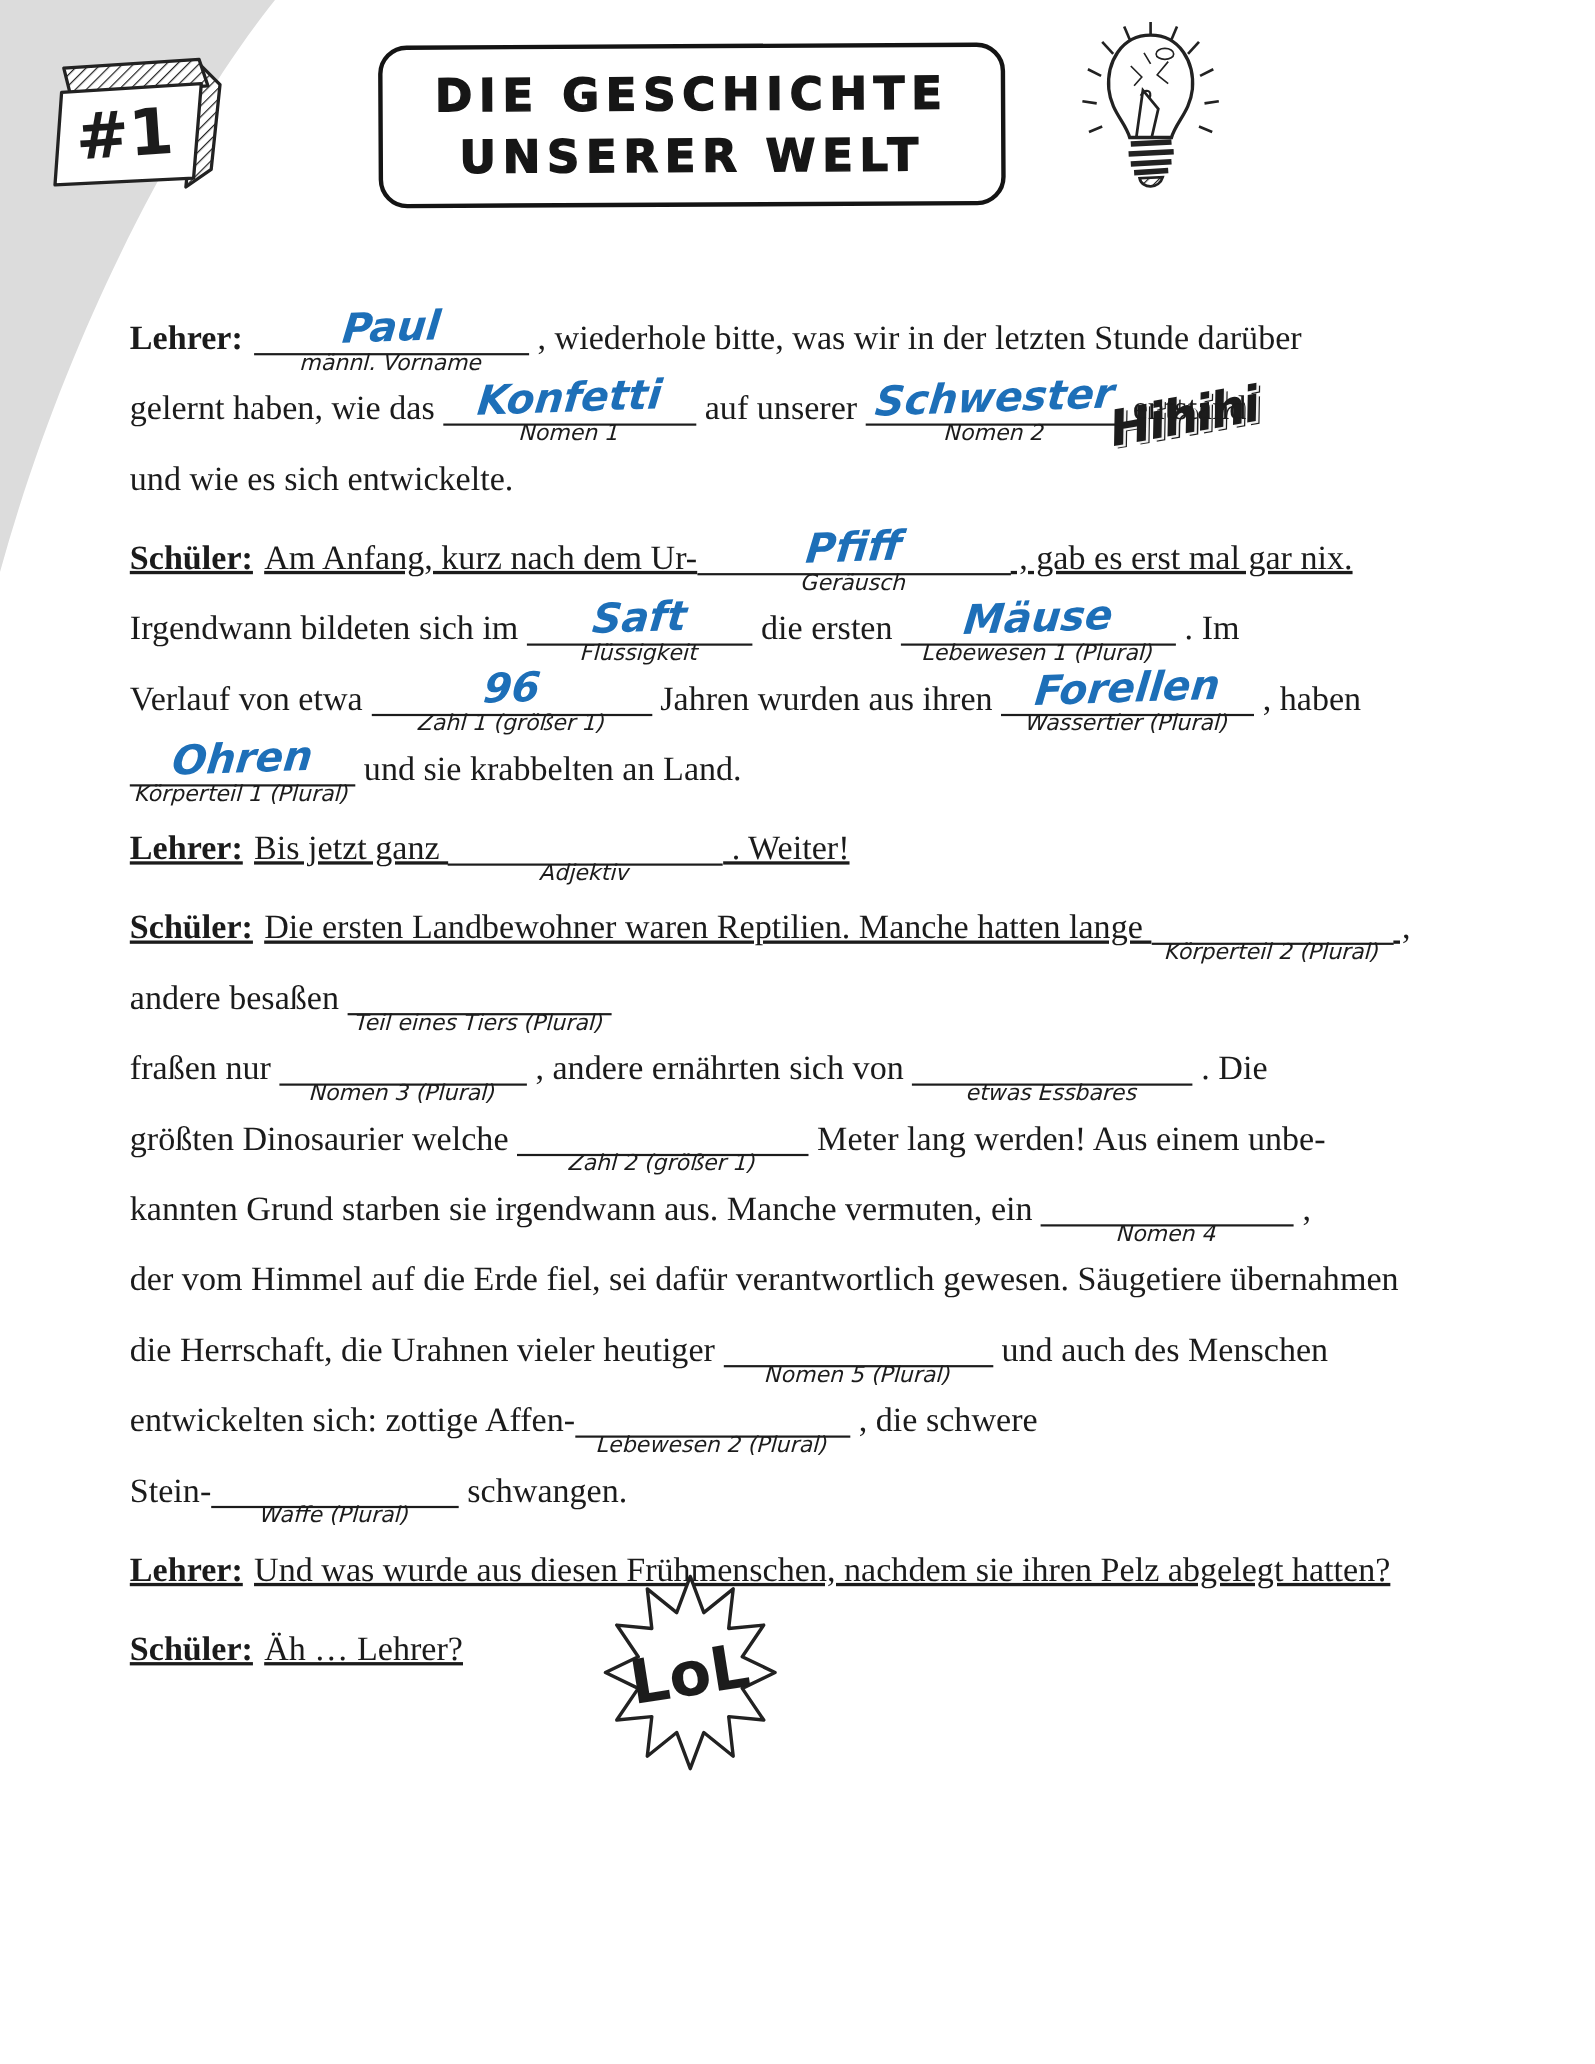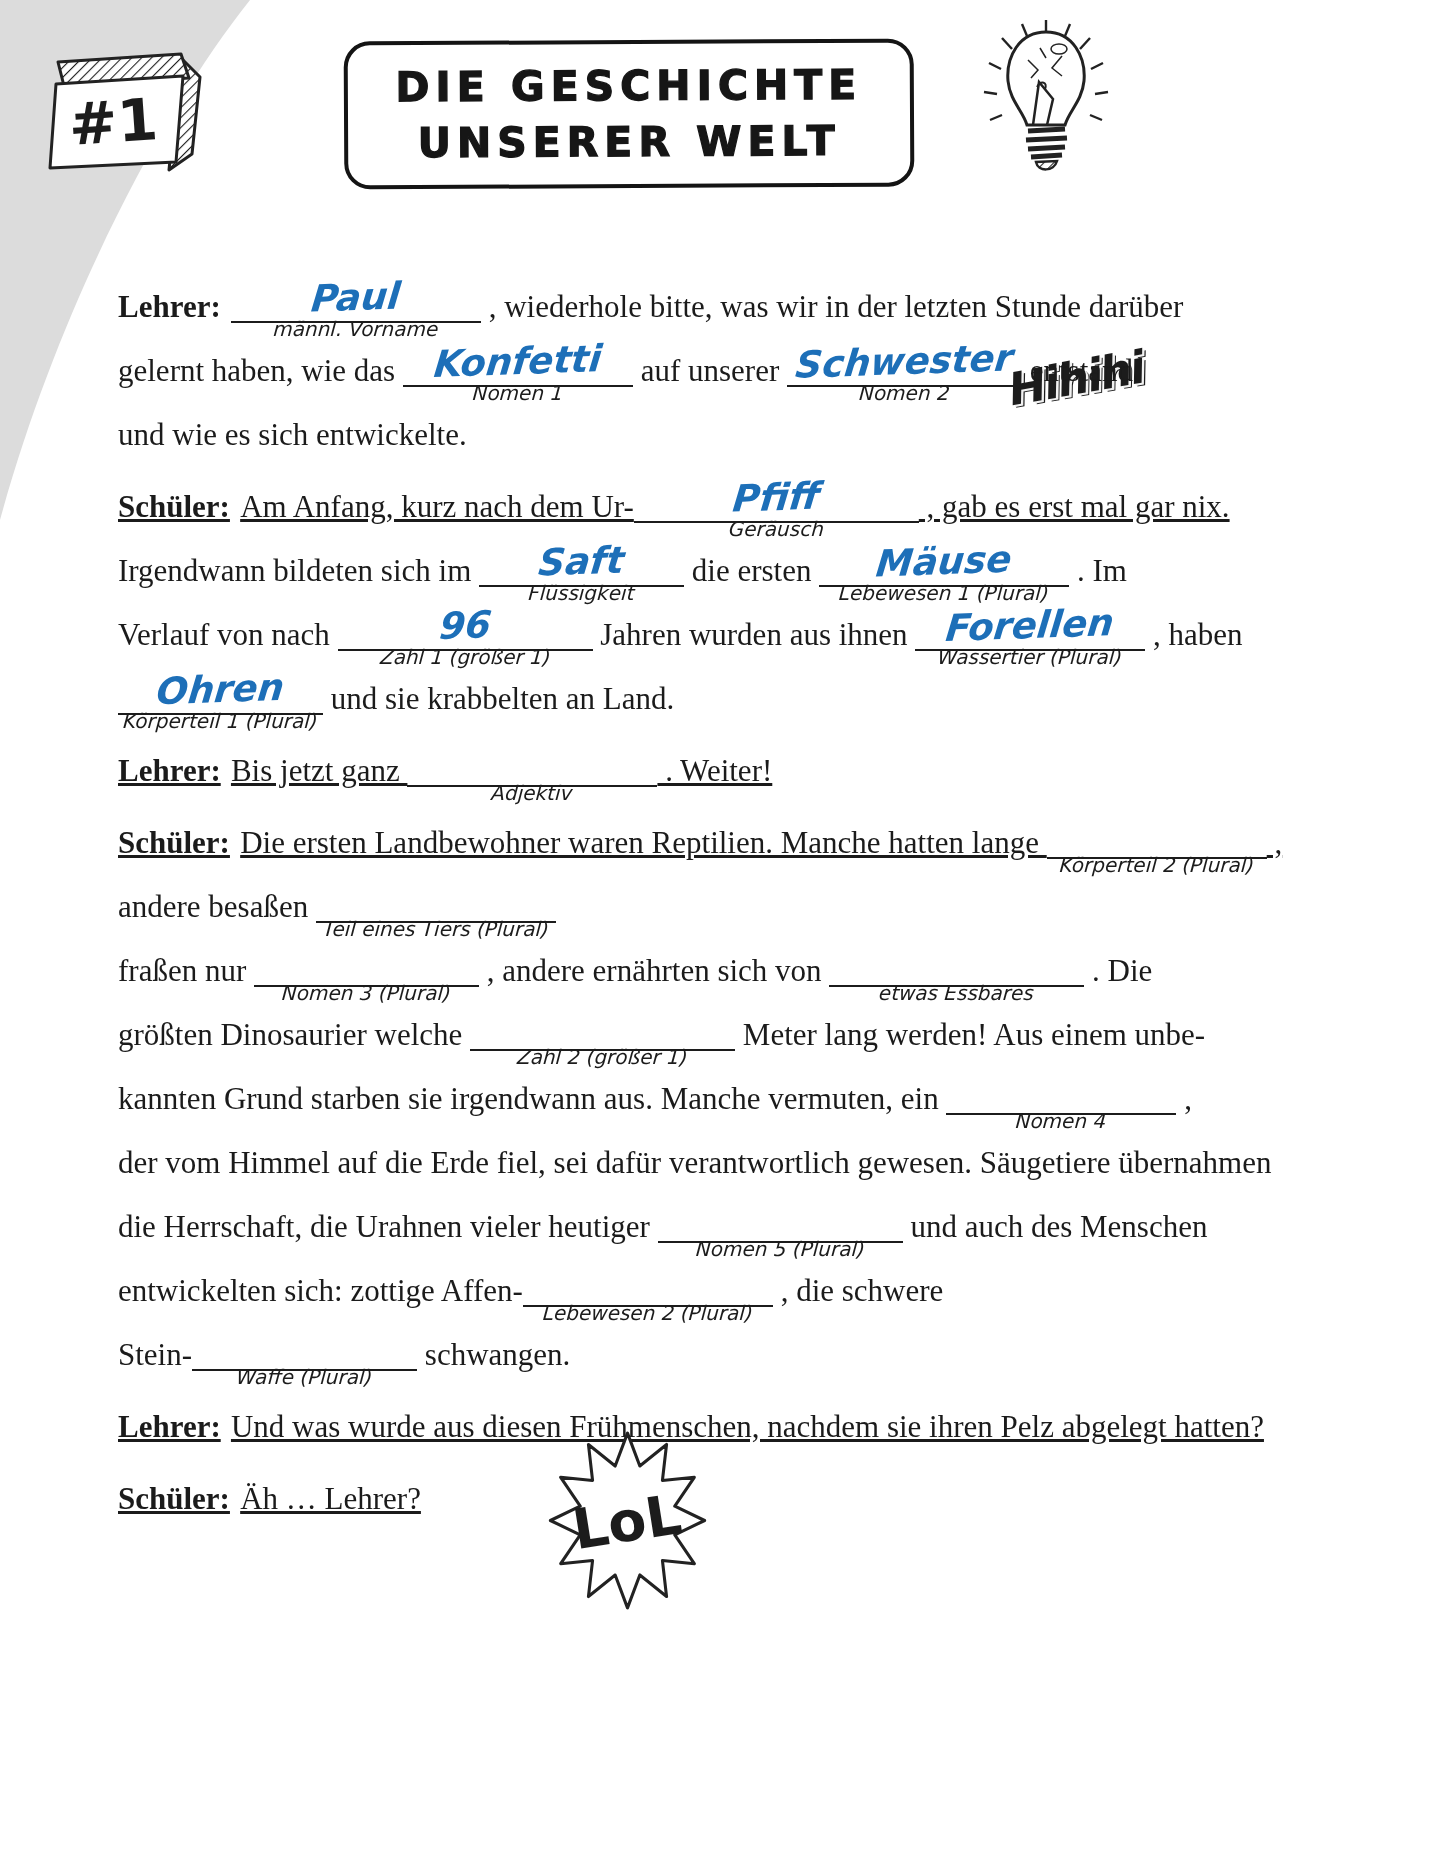--- a/index.html
+++ b/index.html
@@ -99,21 +99,21 @@
     <div class="line"><b class="sp">Lehrer:</b><span class="blank" style="width:250px"><i class="fill">Paul</i><i class="lab">männl. Vorname</i></span><span class="t"> , wiederhole bitte, was wir in der letzten Stunde darüber</span></div>
 
     <div class="line"><span class="t">gelernt haben, wie das </span><span class="blank" style="width:230px"><i class="fill">Konfetti</i><i class="lab">Nomen 1</i></span><span class="t"> auf unserer </span><span class="blank" style="width:235px"><i class="fill">Schwester</i><i class="lab">Nomen 2</i></span><span class="t"> entstand</span></div>
 
     <div class="line"><span class="t">und wie es sich entwickelte.</span></div>
 
     <div class="line pstart"><b class="sp">Schüler:</b><span class="t">Am Anfang, kurz nach dem Ur-</span><span class="blank" style="width:285px"><i class="fill">Pfiff</i><i class="lab">Geräusch</i></span><span class="t"> , gab es erst mal gar nix.</span></div>
 
     <div class="line"><span class="t">Irgendwann bildeten sich im </span><span class="blank" style="width:205px"><i class="fill">Saft</i><i class="lab">Flüssigkeit</i></span><span class="t"> die ersten </span><span class="blank" style="width:250px"><i class="fill">Mäuse</i><i class="lab">Lebewesen 1 (Plural)</i></span><span class="t"> . Im</span></div>
 
-    <div class="line"><span class="t">Verlauf von nach </span><span class="blank" style="width:255px"><i class="fill">96</i><i class="lab">Zahl 1 (größer 1)</i></span><span class="t"> Jahren wurden aus ihnen </span><span class="blank" style="width:230px"><i class="fill">Forellen</i><i class="lab">Wassertier (Plural)</i></span><span class="t"> , haben</span></div>
+    <div class="line"><span class="t">Verlauf von etwa </span><span class="blank" style="width:255px"><i class="fill">96</i><i class="lab">Zahl 1 (größer 1)</i></span><span class="t"> Jahren wurden aus ihren </span><span class="blank" style="width:230px"><i class="fill">Forellen</i><i class="lab">Wassertier (Plural)</i></span><span class="t"> , haben</span></div>
 
     <div class="line"><span class="blank" style="width:205px"><i class="fill">Ohren</i><i class="lab">Körperteil 1 (Plural)</i></span><span class="t"> und sie krabbelten an Land.</span></div>
 
     <div class="line pstart"><b class="sp">Lehrer:</b><span class="t">Bis jetzt ganz </span><span class="blank" style="width:250px"><i class="fill"></i><i class="lab">Adjektiv</i></span><span class="t"> . Weiter!</span></div>
 
     <div class="line pstart"><b class="sp">Schüler:</b><span class="t">Die ersten Landbewohner waren Reptilien. Manche hatten lange </span><span class="blank" style="width:220px"><i class="fill"></i><i class="lab">Körperteil 2 (Plural)</i></span><span class="t"> ,</span></div>
 
     <div class="line"><span class="t">andere besaßen </span><span class="blank" style="width:240px"><i class="fill"></i><i class="lab">Teil eines Tiers (Plural)</i></span></div>
 
     <div class="line"><span class="t">fraßen nur </span><span class="blank" style="width:225px"><i class="fill"></i><i class="lab">Nomen 3 (Plural)</i></span><span class="t"> , andere ernährten sich von </span><span class="blank" style="width:255px"><i class="fill"></i><i class="lab">etwas Essbares</i></span><span class="t"> . Die</span></div>

